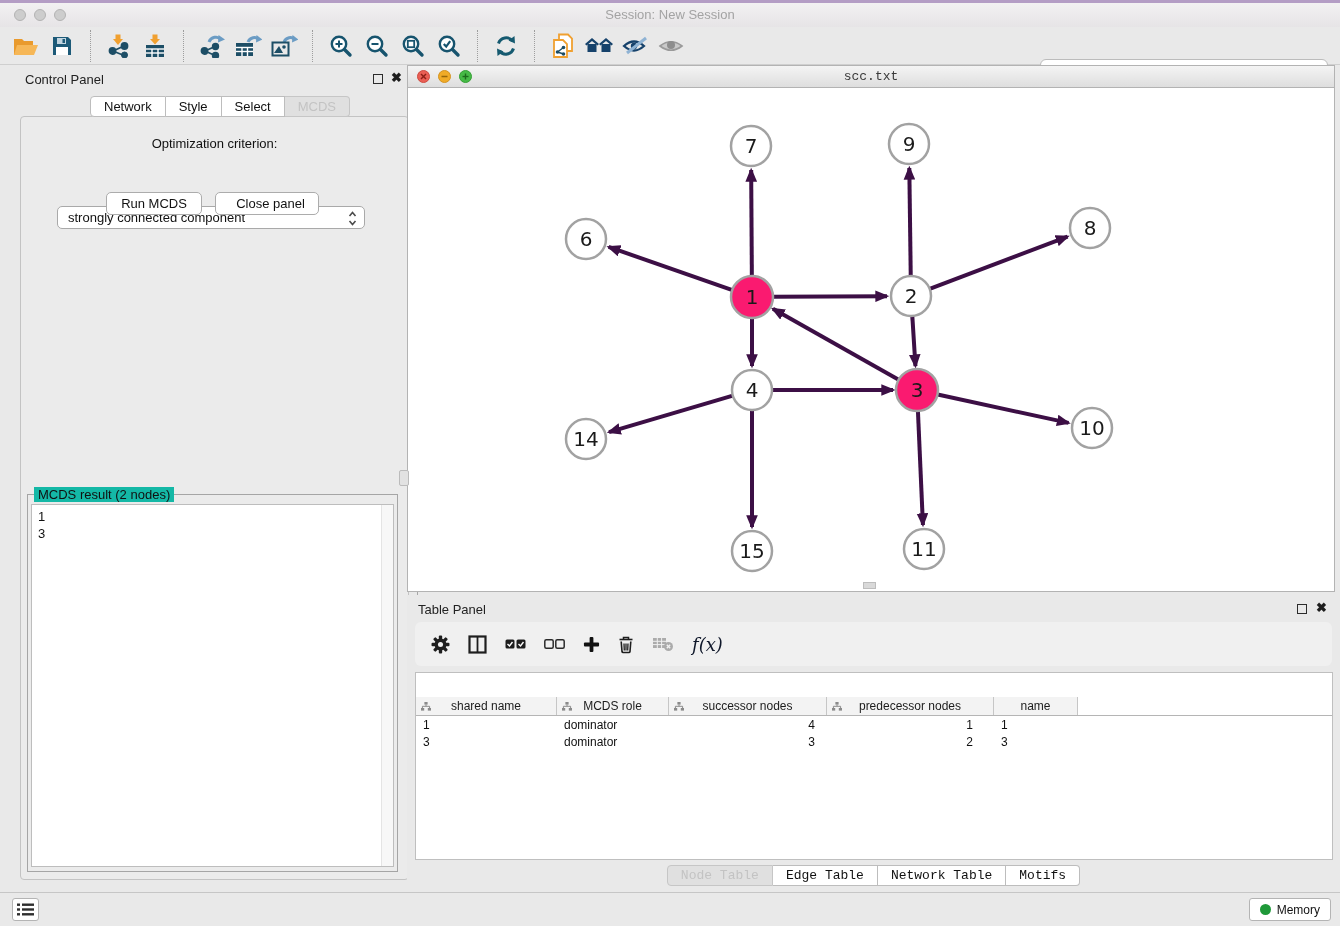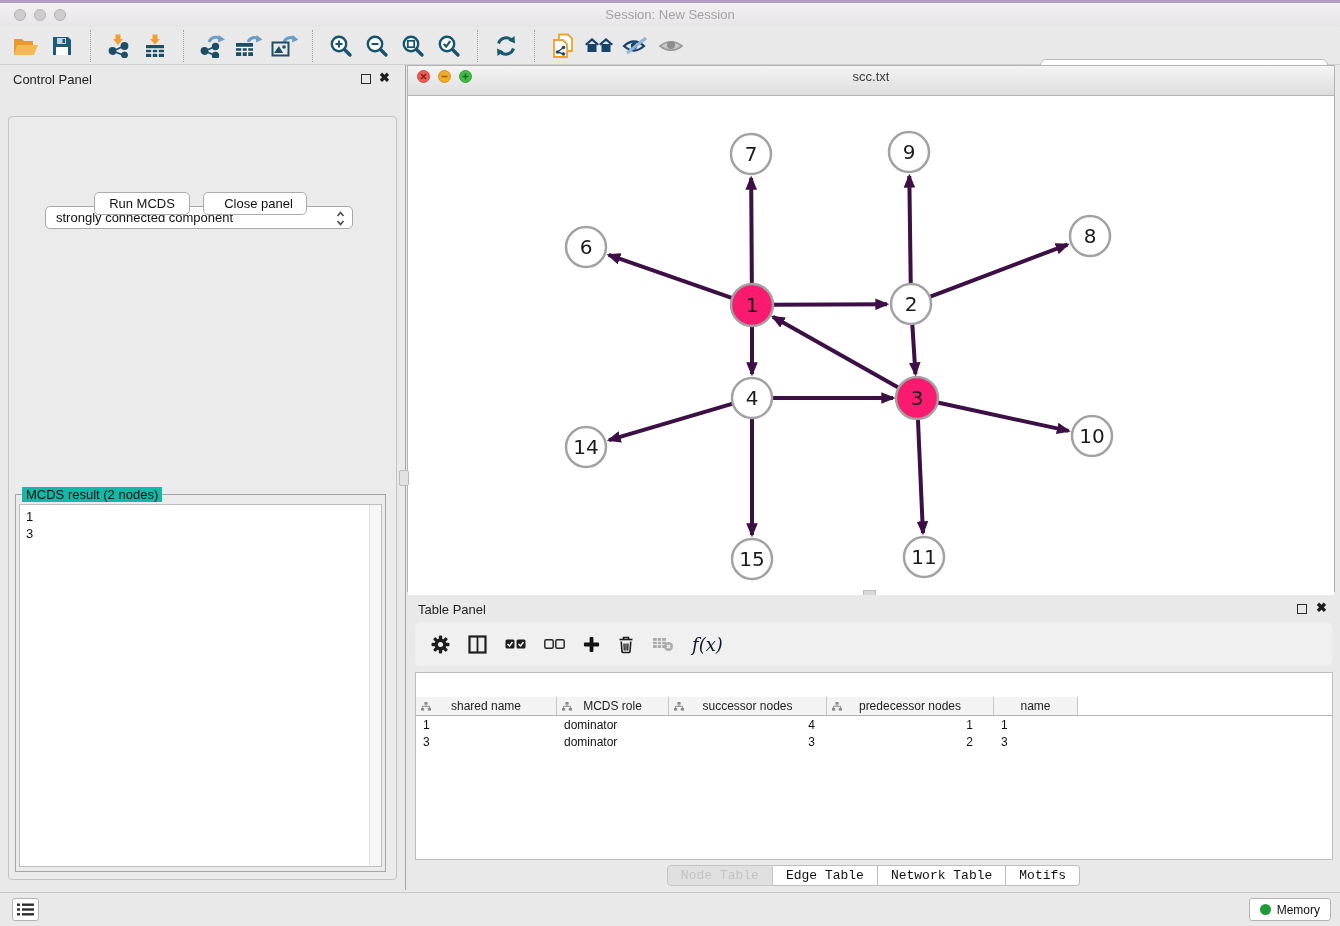--- a/index.html
+++ b/index.html
@@ -17,21 +17,21 @@
 
   .toolbar { position:absolute; top:27px; left:0; right:0; height:38px; background:#e9e9e9;
              border-bottom:1px solid #cfcfcf; display:flex; align-items:center; padding-left:8px; }
   .tbtn { width:36px; height:32px; display:flex; align-items:center; justify-content:center; }
   .tsep { height:32px; border-left:1px dotted #9d9d9d; margin:0 10px; }
   .searchbox { position:absolute; right:12px; top:32px; width:288px; height:25px; background:#fff;
                border:1px solid #bcbcbc; border-radius:6px; display:flex; align-items:center; padding-left:7px; }
   .searchbox input { border:none; outline:none; flex:1; font-size:13px; background:transparent; margin-left:5px; }
 
   
-  .control-panel { position:absolute; left:0; top:65px; width:406px; height:825px;
+  .control-panel { position:absolute; left:12px; top:65px; width:406px; height:825px;
                    background:#e9e9e9; border-right:1px solid #a6a6a6; }
   .panel-head { position:relative; height:30px; }
   .panel-title { position:absolute; left:13px; top:7px; font-size:13px; color:#222; }
   .float-ico { position:absolute; width:10px; height:10px; border:1.6px solid #2c2c2c; top:9px; }
   .close-ico { position:absolute; top:5px; font-size:13px; font-weight:700; color:#1d1d1d; }
   .cp-tabs { position:absolute; left:78px; top:31px; display:flex; z-index:2; }
   .seg { height:21px; padding:0 13px; background:#fff; border:1px solid #bdbdbd; border-left:none;
          display:flex; align-items:center; font-size:13px; color:#111; }
   .seg:first-child { border-left:1px solid #bdbdbd; border-radius:4px 0 0 4px; }
   .seg:last-child { border-radius:0 4px 4px 0; }
@@ -54,22 +54,22 @@
   .gb-inner { position:absolute; left:3px; right:3px; top:9px; bottom:4px; background:#fff;
               border:1px solid #bdbdbd; }
   .gb-scroll { position:absolute; right:0; top:0; bottom:0; width:12px; background:#f7f7f7; border-left:1px solid #e4e4e4; }
   .result-lines { padding:3px 6px; font-size:13px; color:#111; line-height:17px; }
   .split-handle { position:absolute; left:399px; top:470px; width:10px; height:16px;
                   background:#e2e2e2; border:1px solid #bbb; border-radius:2px; z-index:5; }
 
   
   .net-window { position:absolute; left:407px; top:65px; width:928px; height:527px;
                 border:1px solid #b3b3b3; background:#fff; }
-  .net-titlebar { position:relative; height:30px; background:linear-gradient(#f4f4f4,#dedede);
-                  border-bottom:1px solid #b3b3b3; }
+  .net-titlebar { position:relative; height:22px; background:linear-gradient(#f4f4f4,#dedede);
+                  border-bottom:1px solid #b3b3b3;font-family:Liberation Mono, monospace; }
   .net-titlebar .title { position:absolute; left:0; right:0; top:3px; text-align:center; font-size:13px; color:#3a3a3a; }
   .mlights { position:absolute; left:9px; top:4px; display:flex; gap:8px; }
   .mlight { width:13px; height:13px; border-radius:50%; display:flex; align-items:center; justify-content:center; }
   .mlight svg { display:block; }
   .canvas { position:relative; width:100%; height:503px; background:#fff; overflow:hidden; }
   .hscroll-handle { position:absolute; left:455px; top:494px; width:13px; height:7px;
                     background:#d9d9d9; border:1px solid #bdbdbd; }
 
   
   .table-panel { position:absolute; left:407px; top:595px; width:933px; height:295px; background:#e9e9e9; }
@@ -276,21 +276,28 @@
     <input placeholder="" style="">
   </div>
 </div>
 
 <div class="control-panel">
   <div class="panel-head">
     <div class="panel-title">Control Panel</div>
     <div class="float-ico" style="right:34px;"></div>
     <div class="close-ico" style="right:15px;">✖</div>
   </div>
+  <div class="cp-tabs" id="cp-tabs">
+      <div class="seg">Network</div>
+      <div class="seg">Style</div>
+      <div class="seg">Select</div>
+      <div class="seg disabled-active">MCDS</div>
+    </div>
   <div class="cp-content">
+    <div class="opt-label">Optimization criterion:</div>
     <div class="criterion">
       <span>strongly connected component</span>
       <span class="stepper">
         <svg width="9" height="15" viewBox="0 0 9 15">
           <polyline points="1.5,5 4.5,1.5 7.5,5" fill="none" stroke="#4a4a4a" stroke-width="1.6"></polyline>
           <polyline points="1.5,10 4.5,13.5 7.5,10" fill="none" stroke="#4a4a4a" stroke-width="1.6"></polyline>
         </svg>
       </span>
     </div>
     <div class="btn btn-run">Run MCDS</div>

